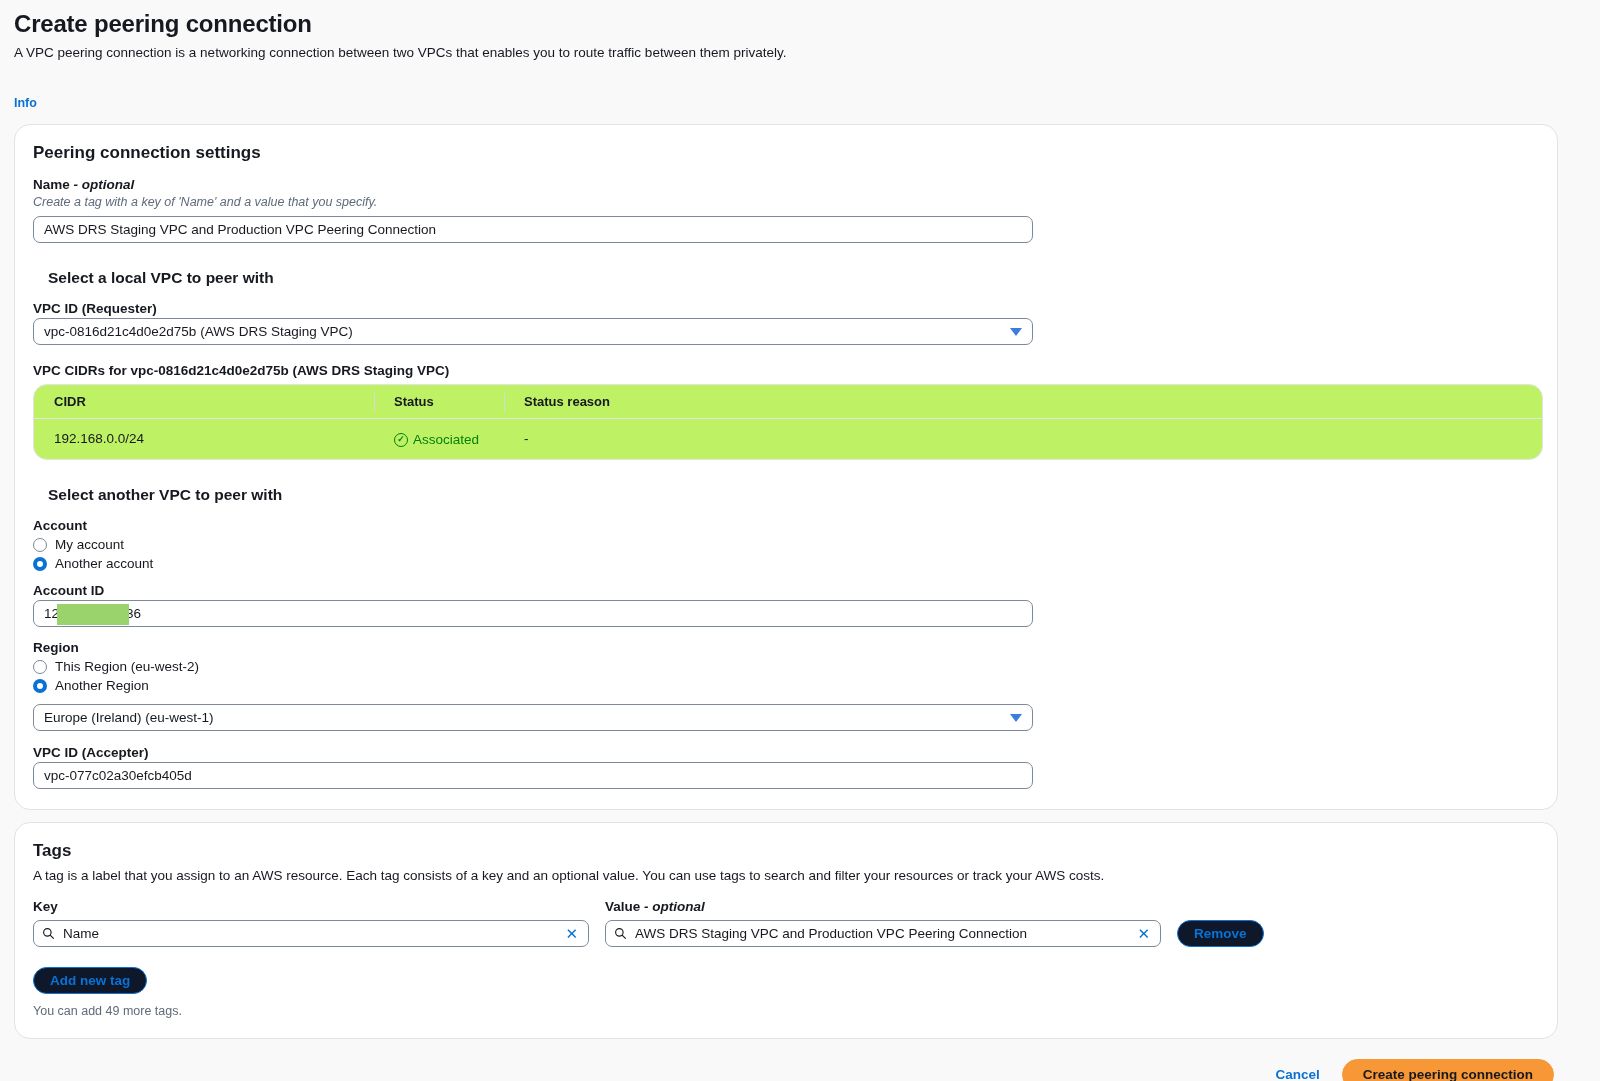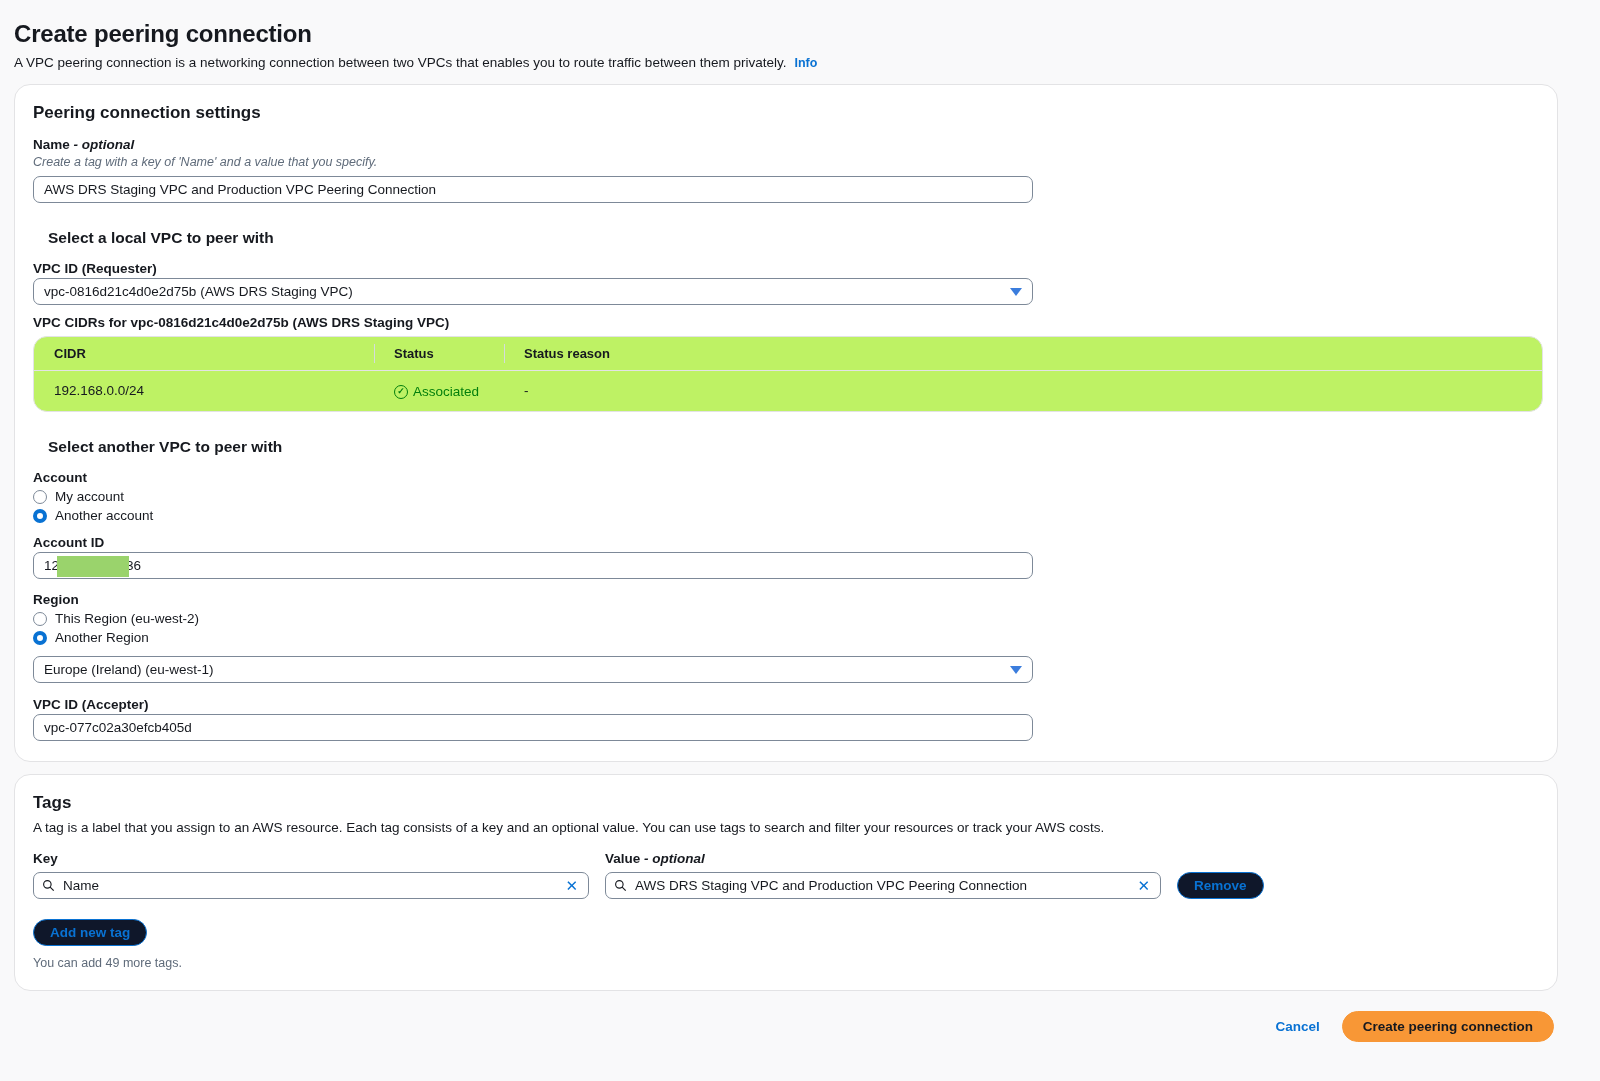--- a/index.html
+++ b/index.html
@@ -4,31 +4,31 @@
 <style>
   * { box-sizing: border-box; }
   html, body {
     margin: 0; padding: 0;
     width: 1600px; height: 1081px;
     background: #f9f9fa;
     font-family: "Liberation Sans", sans-serif;
     color: #16191f;
     overflow: hidden;
   }
-  .page { width: 1572px; height: 1081px; position: relative; padding: 12px 14px; }
+  .page { width: 1572px; height: 1081px; position: relative; padding: 2px 14px; }
 
   
   .page-header { padding: 8px 0 0 0; }
   .page-title {
     font-size: 24px; font-weight: bold; letter-spacing: -0.2px;
     color: #16191f; margin: 0 0 6px 0; line-height: 28px;
   }
   .page-desc {
     font-size: 13.5px; color: #16191f; line-height: 18px;
-    display: flex; align-items: baseline; gap: 8px;
+    display: flex; align-items: baseline; gap: 32px; flex-direction: column;
   }
   .info-link { color: #0972d3; font-size: 12.5px; font-weight: bold; cursor: pointer; }
 
   
   .card {
     background: #ffffff;
     border: 1px solid #e3e3e5;
     border-radius: 16px;
     padding: 18px 18px 20px 18px;
     margin-top: 12px;
@@ -175,21 +175,21 @@
     </div>
 
     <div class="section-title">Select a local VPC to peer with</div>
 
     <div class="field-label">VPC ID (Requester)</div>
     <div class="text-input select-input">
       <span>vpc-0816d21c4d0e2d75b (AWS DRS Staging VPC)</span>
       <span class="caret"></span>
     </div>
 
-    <div class="field-label" style="margin-top:10px;">VPC CIDRs for vpc-0816d21c4d0e2d75b (AWS DRS Staging VPC)</div>
+    <div class="field-label" style="margin-top:18px;">VPC CIDRs for vpc-0816d21c4d0e2d75b (AWS DRS Staging VPC)</div>
     <div class="tbl-wrap">
       <table>
         <thead>
           <tr>
             <th class="col-cidr">CIDR</th>
             <th class="col-status">Status</th>
             <th>Status reason</th>
           </tr>
         </thead>
         <tbody>

